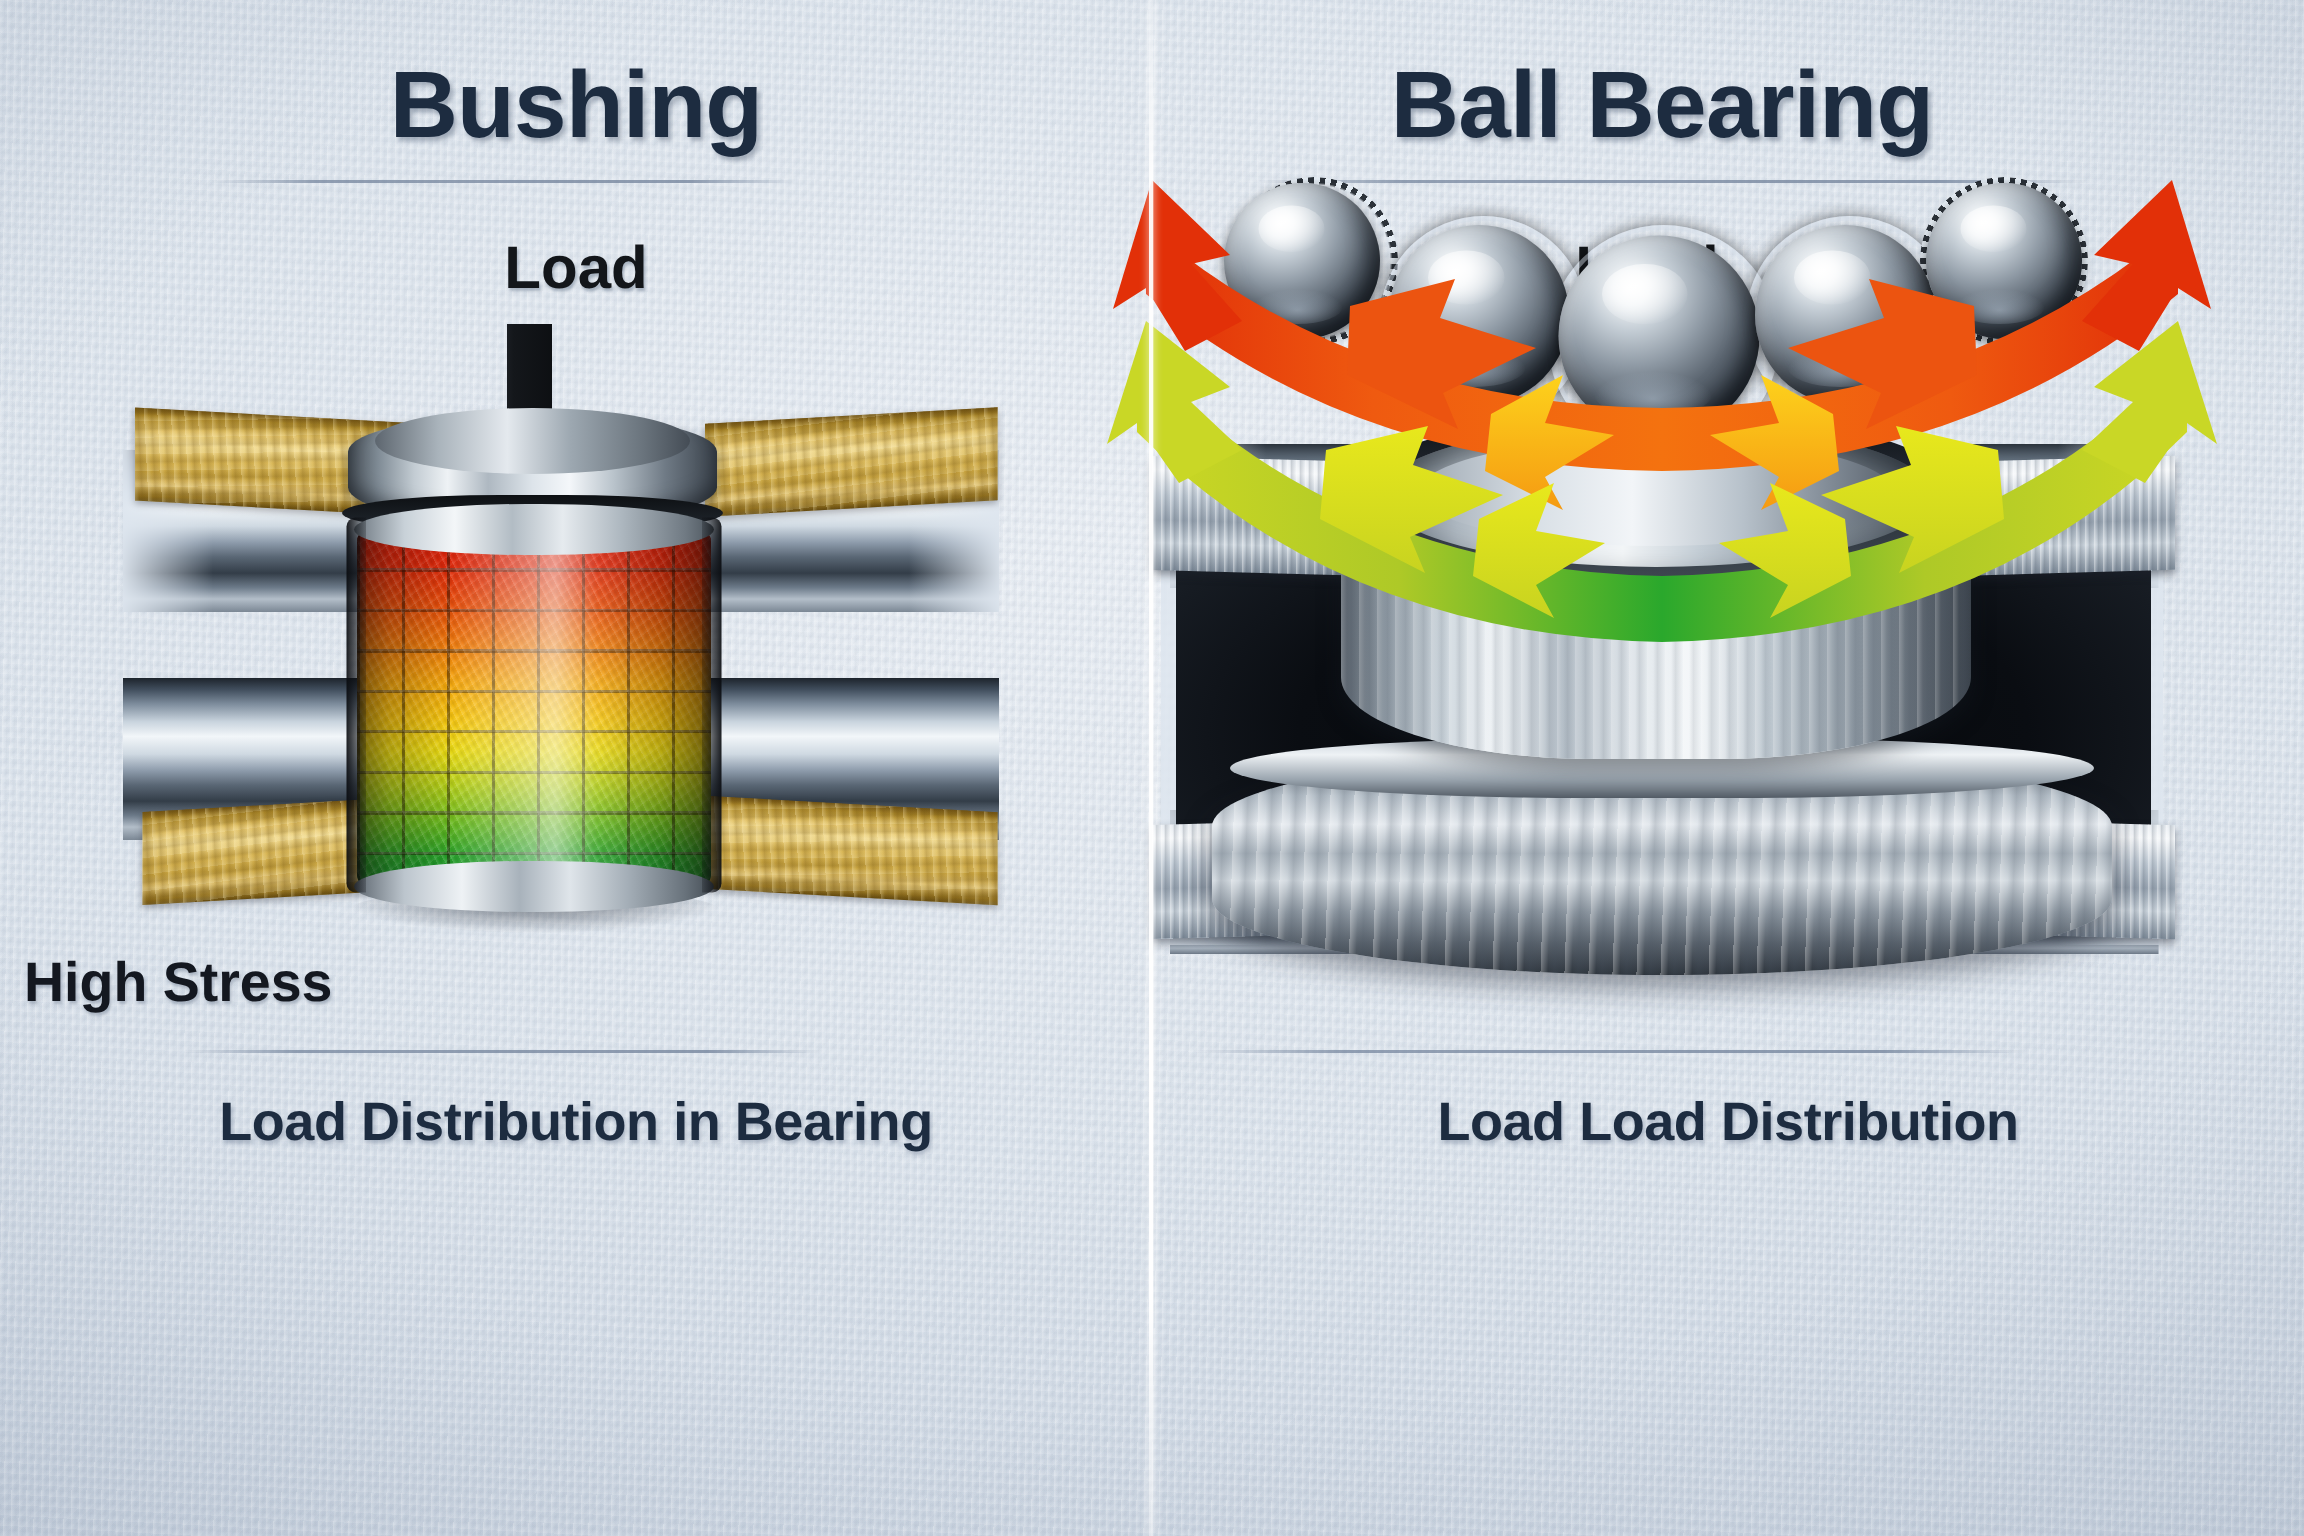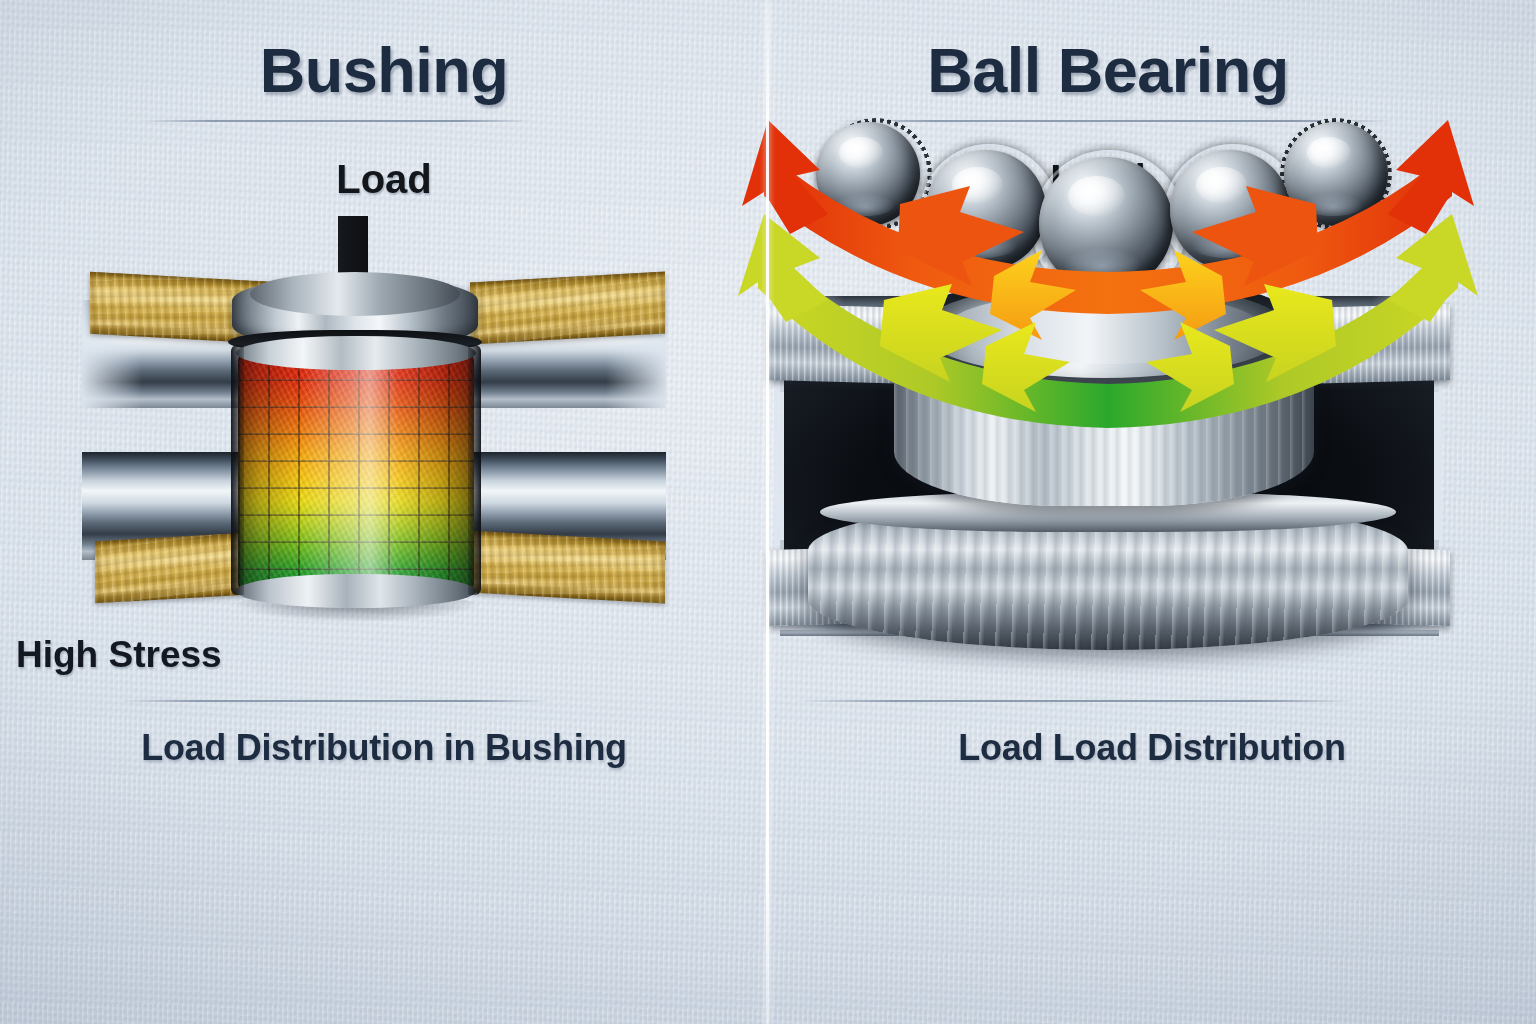--- a/index.html
+++ b/index.html
@@ -358,21 +358,21 @@
       <div class="bush-curveshade"></div>
     </div>
     <div class="bush-sideL"></div>
     <div class="bush-sideR"></div>
     <div class="bush-rim-bot"></div>
 
     <div class="caption" style="top:634px;">High Stress</div>
   </div>
 
   <div class="rule c-l" style="z-index:5;"></div>
-  <div class="subcaption" style="left:0;top:727px;z-index:5;">Load Distribution in Bushing</div>
+  <div class="subcaption" style="left:0;top:727px;z-index:5;">Load Distribution in Bearing</div>
 
   <div class="panel right">
 
     <div class="title r">Ball Bearing</div>
     <div class="rule t-r"></div>
 
     <div class="loadlabel" style="left:224px;top:157px;">Load</div>
 
     <svg class="loadarrow" style="left:327px;top:216px;" width="96" height="120" viewBox="0 0 96 120">
       <defs>

